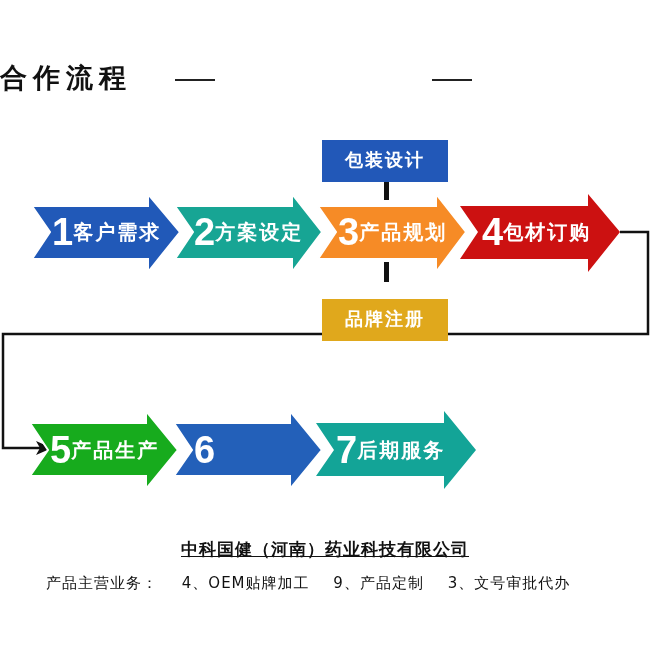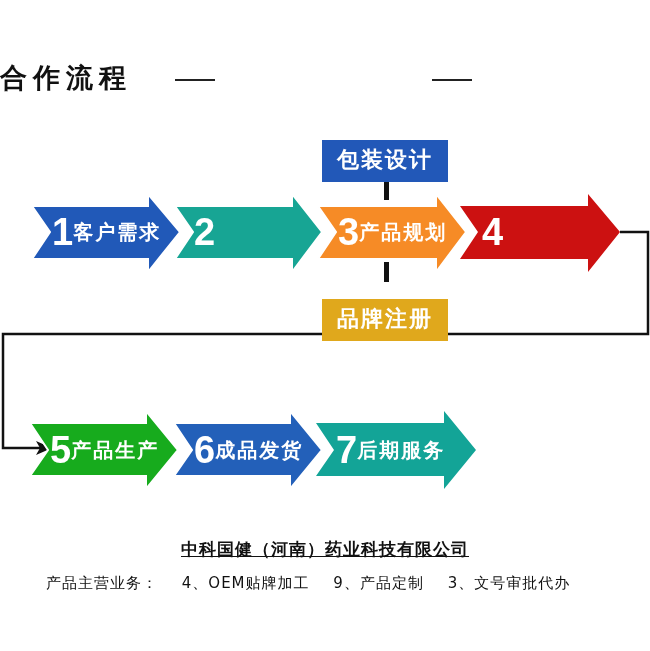--- a/index.html
+++ b/index.html
@@ -12,21 +12,21 @@
   .rule-left { left: 175px; }
   .rule-right { left: 432px; }
 
   svg.flow { position: absolute; left: 0; top: 0; }
   .step-label { position: absolute; color: #fff; font-weight: bold; white-space: nowrap;
                 display: flex; align-items: center; height: 40px; }
   .step-num { font-family: "Liberation Sans", sans-serif; font-size: 38px; font-weight: bold;
               line-height: 40px; margin-right: 1px; letter-spacing: -1px; }
   .step-text { font-size: 20px; letter-spacing: 2px; line-height: 40px; }
 
-  .side-box { position: absolute; color: #fff; font-weight: bold; font-size: 22px;
+  .side-box { position: absolute; color: #fff; font-weight: bold; font-size: 18px;
               letter-spacing: 2px; text-align: center; line-height: 40px; }
 
   .company { position: absolute; top: 538px; left: 0; width: 650px; text-align: center;
              font-size: 17px; font-weight: bold; color: #111; letter-spacing: 1px; text-decoration: underline; }
   .business { position: absolute; top: 574px; left: 46px; width: 600px; font-size: 15px;
               color: #111; white-space: nowrap; letter-spacing: 1px; }
   .business span { margin-right: 0; }
   .gap { display: inline-block; width: 18px; }
 </style>
 </head>
@@ -62,36 +62,37 @@
 <div class="side-box" style="left:322px; top:299px; width:126px; height:42px; background:#e0a81c;">
   <span>品牌注册</span>
 </div>
 
 <div class="step-label" style="left:52px; top:212px;">
   <span class="step-num">1</span>
   <span class="step-text">客户需求</span>
 </div>
 <div class="step-label" style="left:194px; top:212px;">
   <span class="step-num">2</span>
+  <span class="step-text">方案设定</span>
 </div>
 <div class="step-label" style="left:338px; top:212px;">
   <span class="step-num">3</span>
   <span class="step-text">产品规划</span>
 </div>
 <div class="step-label" style="left:482px; top:212px;">
   <span class="step-num">4</span>
+  <span class="step-text">包材订购</span>
 </div>
 
 <div class="step-label" style="left:50px; top:430px;">
   <span class="step-num">5</span>
   <span class="step-text">产品生产</span>
 </div>
 <div class="step-label" style="left:194px; top:430px;">
   <span class="step-num">6</span>
-  <span class="step-text">成品发货</span>
 </div>
 <div class="step-label" style="left:336px; top:430px;">
   <span class="step-num">7</span>
   <span class="step-text">后期服务</span>
 </div>
 
 <div class="company">中科国健（河南）药业科技有限公司</div>
 <div class="business">
   <span>产品主营业务：</span><span class="gap"></span>
   <span>4、OEM贴牌加工</span><span class="gap"></span>

